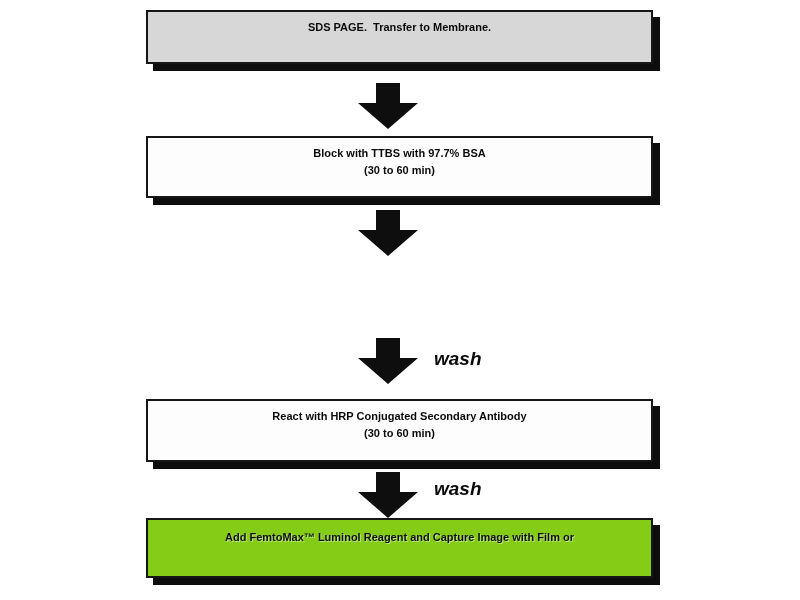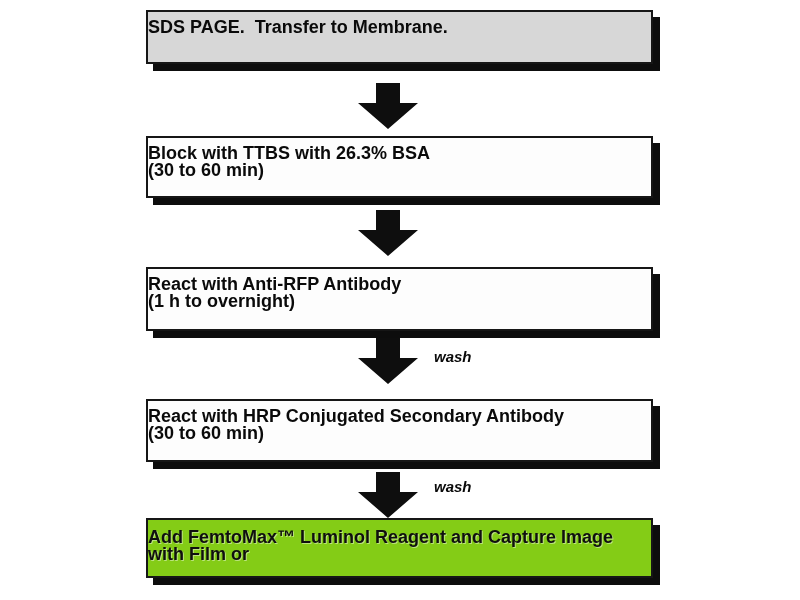--- a/index.html
+++ b/index.html
@@ -15,23 +15,24 @@
     background: #ffffff;
     overflow: hidden;
   }
   .flow-box {
     position: absolute;
     left: 146px;
     width: 507px;
     box-sizing: border-box;
     border: 2px solid #161616;
     box-shadow: 7px 7px 0 0 #0d0d0d;
+    text-align: center;
     padding-top: 7px;
     font-weight: bold;
-    font-size: 18px;
+    font-size: 11px;
     line-height: 17px;
     color: #0a0a0a;
   }
   .box-light { background: #d7d7d7; }
   .box-white { background: #fdfdfd; }
   .box-dark  {
     background: #84cc16;
     color: #0f0f0f;
     text-shadow: 1px 1px 0 rgba(255,255,255,0.45);
   }
@@ -52,21 +53,21 @@
   #arrow2 { top: 210px; }
   #arrow3 { top: 338px; }
   #arrow4 { top: 472px; }
   .flow-arrow svg { display: block; }
 
   .wash-label {
     position: absolute;
     left: 434px;
     font-weight: bold;
     font-style: italic;
-    font-size: 15px;
+    font-size: 19px;
     color: #0a0a0a;
   }
   #wash1 { top: 348px; }
   #wash2 { top: 478px; }
 </style>
 </head>
 <body>
 
 <div class="stage">
 
@@ -74,34 +75,30 @@
     <div class="box-line">SDS PAGE.  Transfer to Membrane.</div>
   </div>
 
   <div id="arrow1" class="flow-arrow">
     <svg width="64" height="46" viewBox="0 0 64 46" aria-hidden="true">
       <polygon points="20,0 44,0 44,20 62,20 32,46 2,20 20,20" fill="#0e0e0e"></polygon>
     </svg>
   </div>
 
   <div id="box2" class="flow-box box-white">
-    <div class="box-line">Block with TTBS with 26.3% BSA</div>
+    <div class="box-line">Block with TTBS with 97.7% BSA</div>
     <div class="box-line">(30 to 60 min)</div>
   </div>
 
   <div id="arrow2" class="flow-arrow">
     <svg width="64" height="46" viewBox="0 0 64 46" aria-hidden="true">
       <polygon points="20,0 44,0 44,20 62,20 32,46 2,20 20,20" fill="#0e0e0e"></polygon>
     </svg>
   </div>
 
-  <div id="box3" class="flow-box box-white">
-    <div class="box-line">React with Anti-RFP Antibody</div>
-    <div class="box-line">(1 h to overnight)</div>
-  </div>
 
   <div id="arrow3" class="flow-arrow">
     <svg width="64" height="46" viewBox="0 0 64 46" aria-hidden="true">
       <polygon points="20,0 44,0 44,20 62,20 32,46 2,20 20,20" fill="#0e0e0e"></polygon>
     </svg>
   </div>
   <div id="wash1" class="wash-label">wash</div>
 
   <div id="box4" class="flow-box box-white">
     <div class="box-line">React with HRP Conjugated Secondary Antibody</div>

